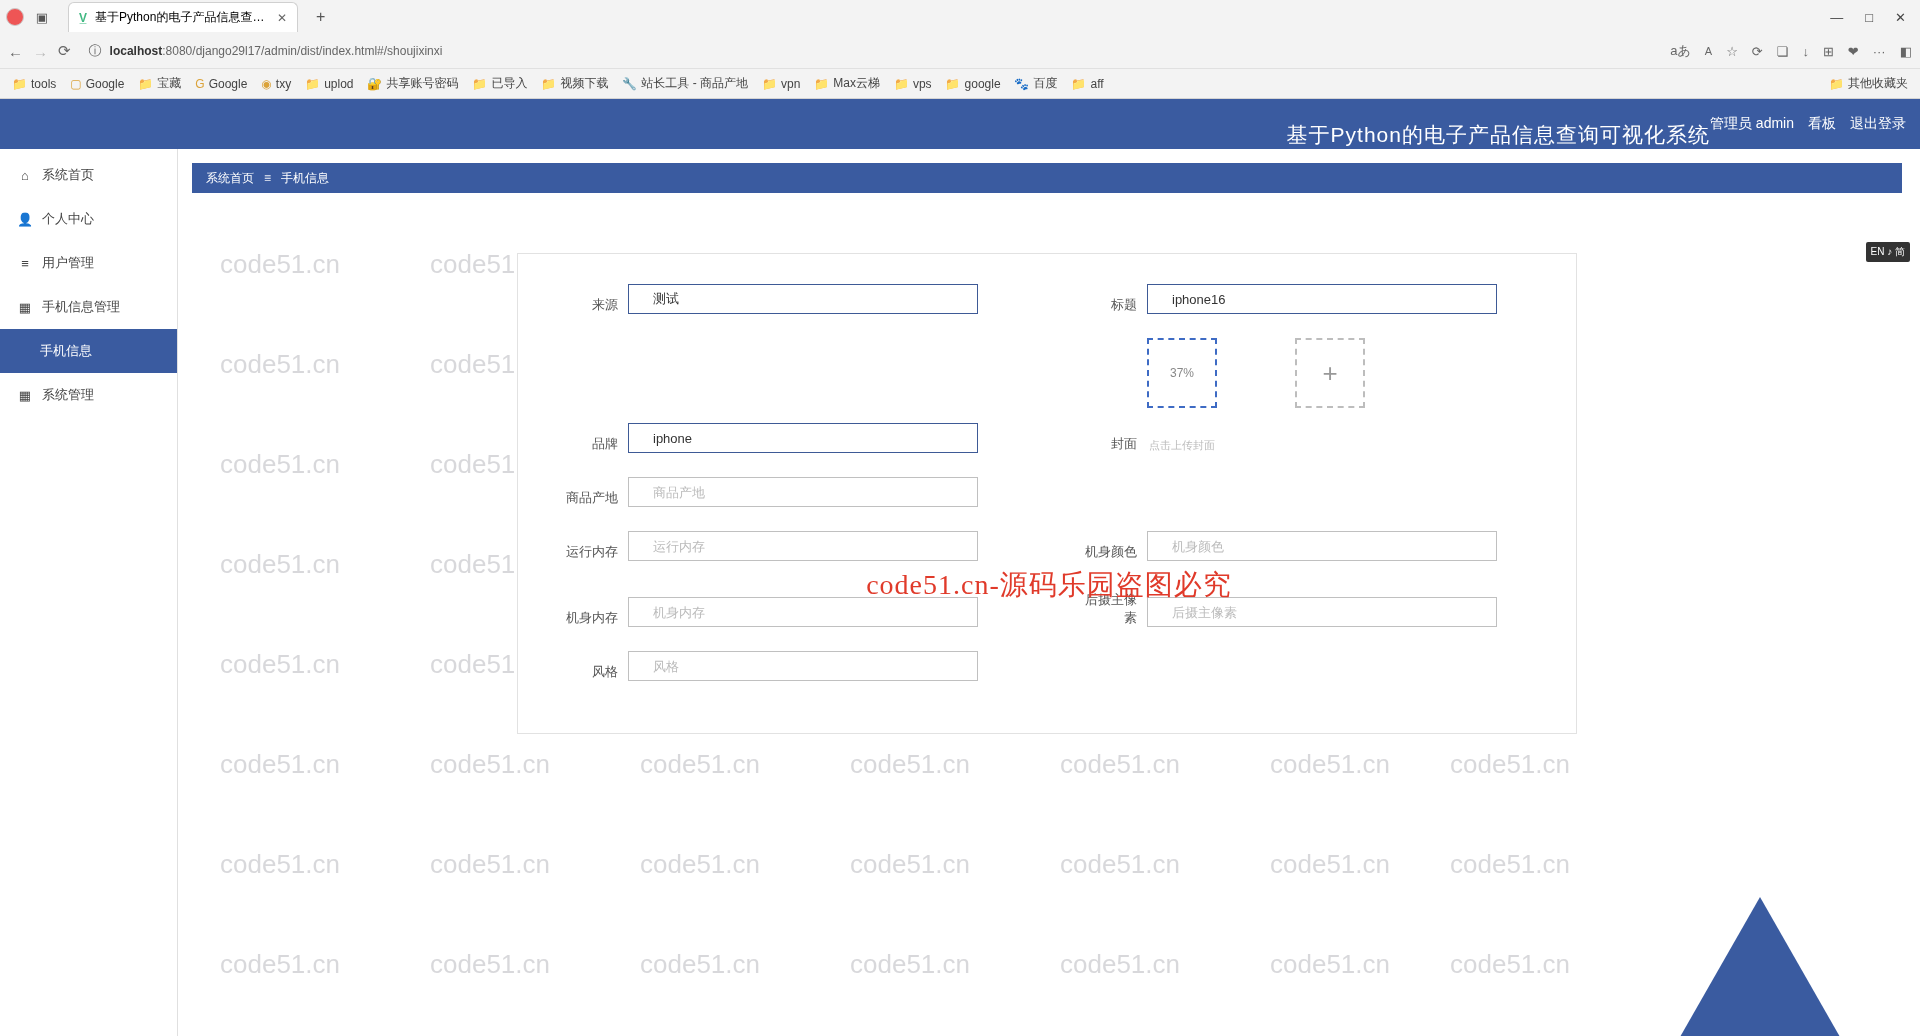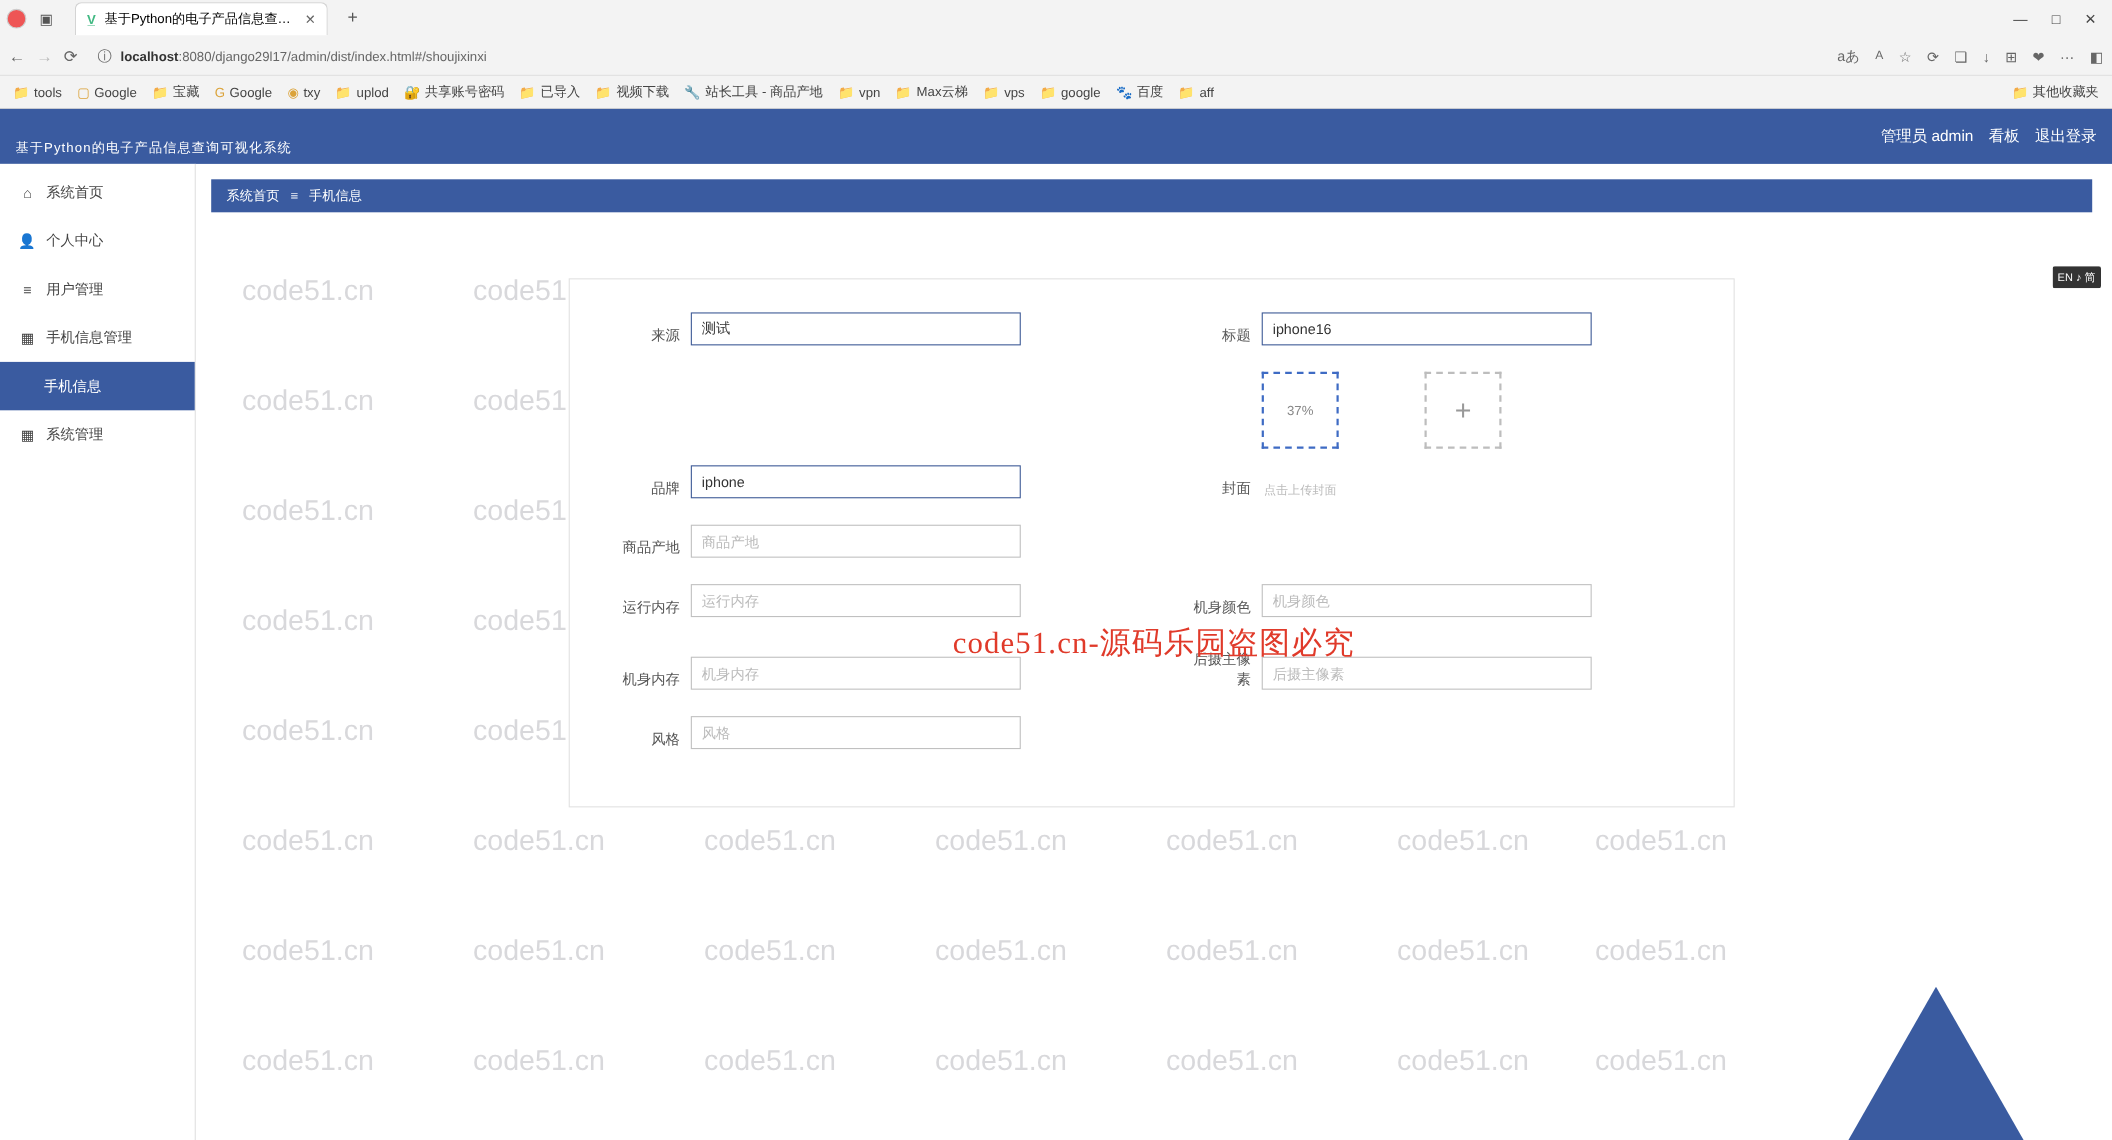--- a/index.html
+++ b/index.html
@@ -31,41 +31,41 @@
 .fav-item { display: flex; align-items: center; gap: 4px; color: #444; cursor: pointer; white-space: nowrap; }
 .fav-folder { color: #dba33a; }
 .fav-right { margin-left: auto; }
 
 
 .app { position: relative; height: calc(1036px - 98px); }
 .watermarks { position: absolute; inset: 0; pointer-events: none; z-index: 0; }
 .wm { position: absolute; color: rgba(100,100,110,0.25); font-size: 26px; font-family: Arial, sans-serif; }
 
 .app-header { height: 50px; background: #3a5ba0; color: #fff; display: flex; align-items: center; padding: 0 14px; position: relative; z-index: 2; }
-.app-title { flex: 1; text-align: left; font-size: 12px; letter-spacing: 1px; margin-top: 21px; }
+.app-title { flex: 1; text-align: right; font-size: 21px; letter-spacing: 1px; margin-top: 21px; }
 .app-header-right { display: flex; gap: 14px; font-size: 14px; }
 .app-header-right span { cursor: pointer; }
 
 .app-body { display: flex; height: calc(100% - 50px); position: relative; z-index: 2; }
 .sidebar { width: 178px; background: #fff; border-right: 1px solid #e0e0e0; padding-top: 4px; }
 .side-item { display: flex; align-items: center; gap: 10px; height: 44px; padding: 0 18px; color: #444; font-size: 13px; cursor: pointer; }
 .side-item.active { background: #3a5ba0; color: #fff; }
 .side-item.sub { padding-left: 40px; justify-content: flex-start; }
 .side-icon { width: 14px; display: inline-flex; justify-content: center; }
 
 .main { flex: 1; padding: 14px 18px 0 14px; position: relative; }
 .breadcrumb { background: #3a5ba0; color: #fff; height: 30px; display: flex; align-items: center; padding: 0 14px; font-size: 12px; gap: 10px; }
 .bc-sep { opacity: 0.9; }
 
 .form-panel { background: #fff; border: 1px solid #e2e2e2; margin: 60px auto 0; width: 1060px; padding: 30px 40px 28px; }
 .form-row { display: flex; gap: 60px; margin-bottom: 24px; }
 .form-group { display: flex; align-items: flex-end; flex: 1; }
 .form-label { width: 70px; text-align: right; padding-right: 10px; color: #555; font-size: 13px; padding-top: 6px; }
 .form-control { flex: 1; }
-.text-input { width: 300px; height: 30px; border: 1px solid #3e5a96; padding: 0 9px; font-size: 13px; color: #333; }
+.text-input { width: 350px; height: 30px; border: 1px solid #3e5a96; padding: 0 24px; font-size: 13px; color: #333; }
 .text-input.gray { border-color: #c0c0c0; color: #333; }
 .text-input::placeholder { color: #bbb; }
 
 .cover-wrap { display: flex; gap: 78px; align-items: flex-start; }
 .cover-box { width: 70px; height: 70px; border: 2px dashed #3e6bc4; display: flex; align-items: center; justify-content: center; color: #888; font-size: 12px; }
 .add-box { width: 70px; height: 70px; border: 2px dashed #bdbdbd; display: flex; align-items: center; justify-content: center; color: #999; font-size: 26px; cursor: pointer; }
 .cover-hint { font-size: 11px; color: #bbb; margin-top: 30px; margin-left: 2px; }
 
 .form-buttons { display: flex; gap: 26px; margin-top: 6px; padding-left: 80px; }
 .btn { width: 92px; height: 34px; border: none; border-radius: 17px; background: #3a5ba0; color: #fff; font-size: 13px; cursor: pointer; }

